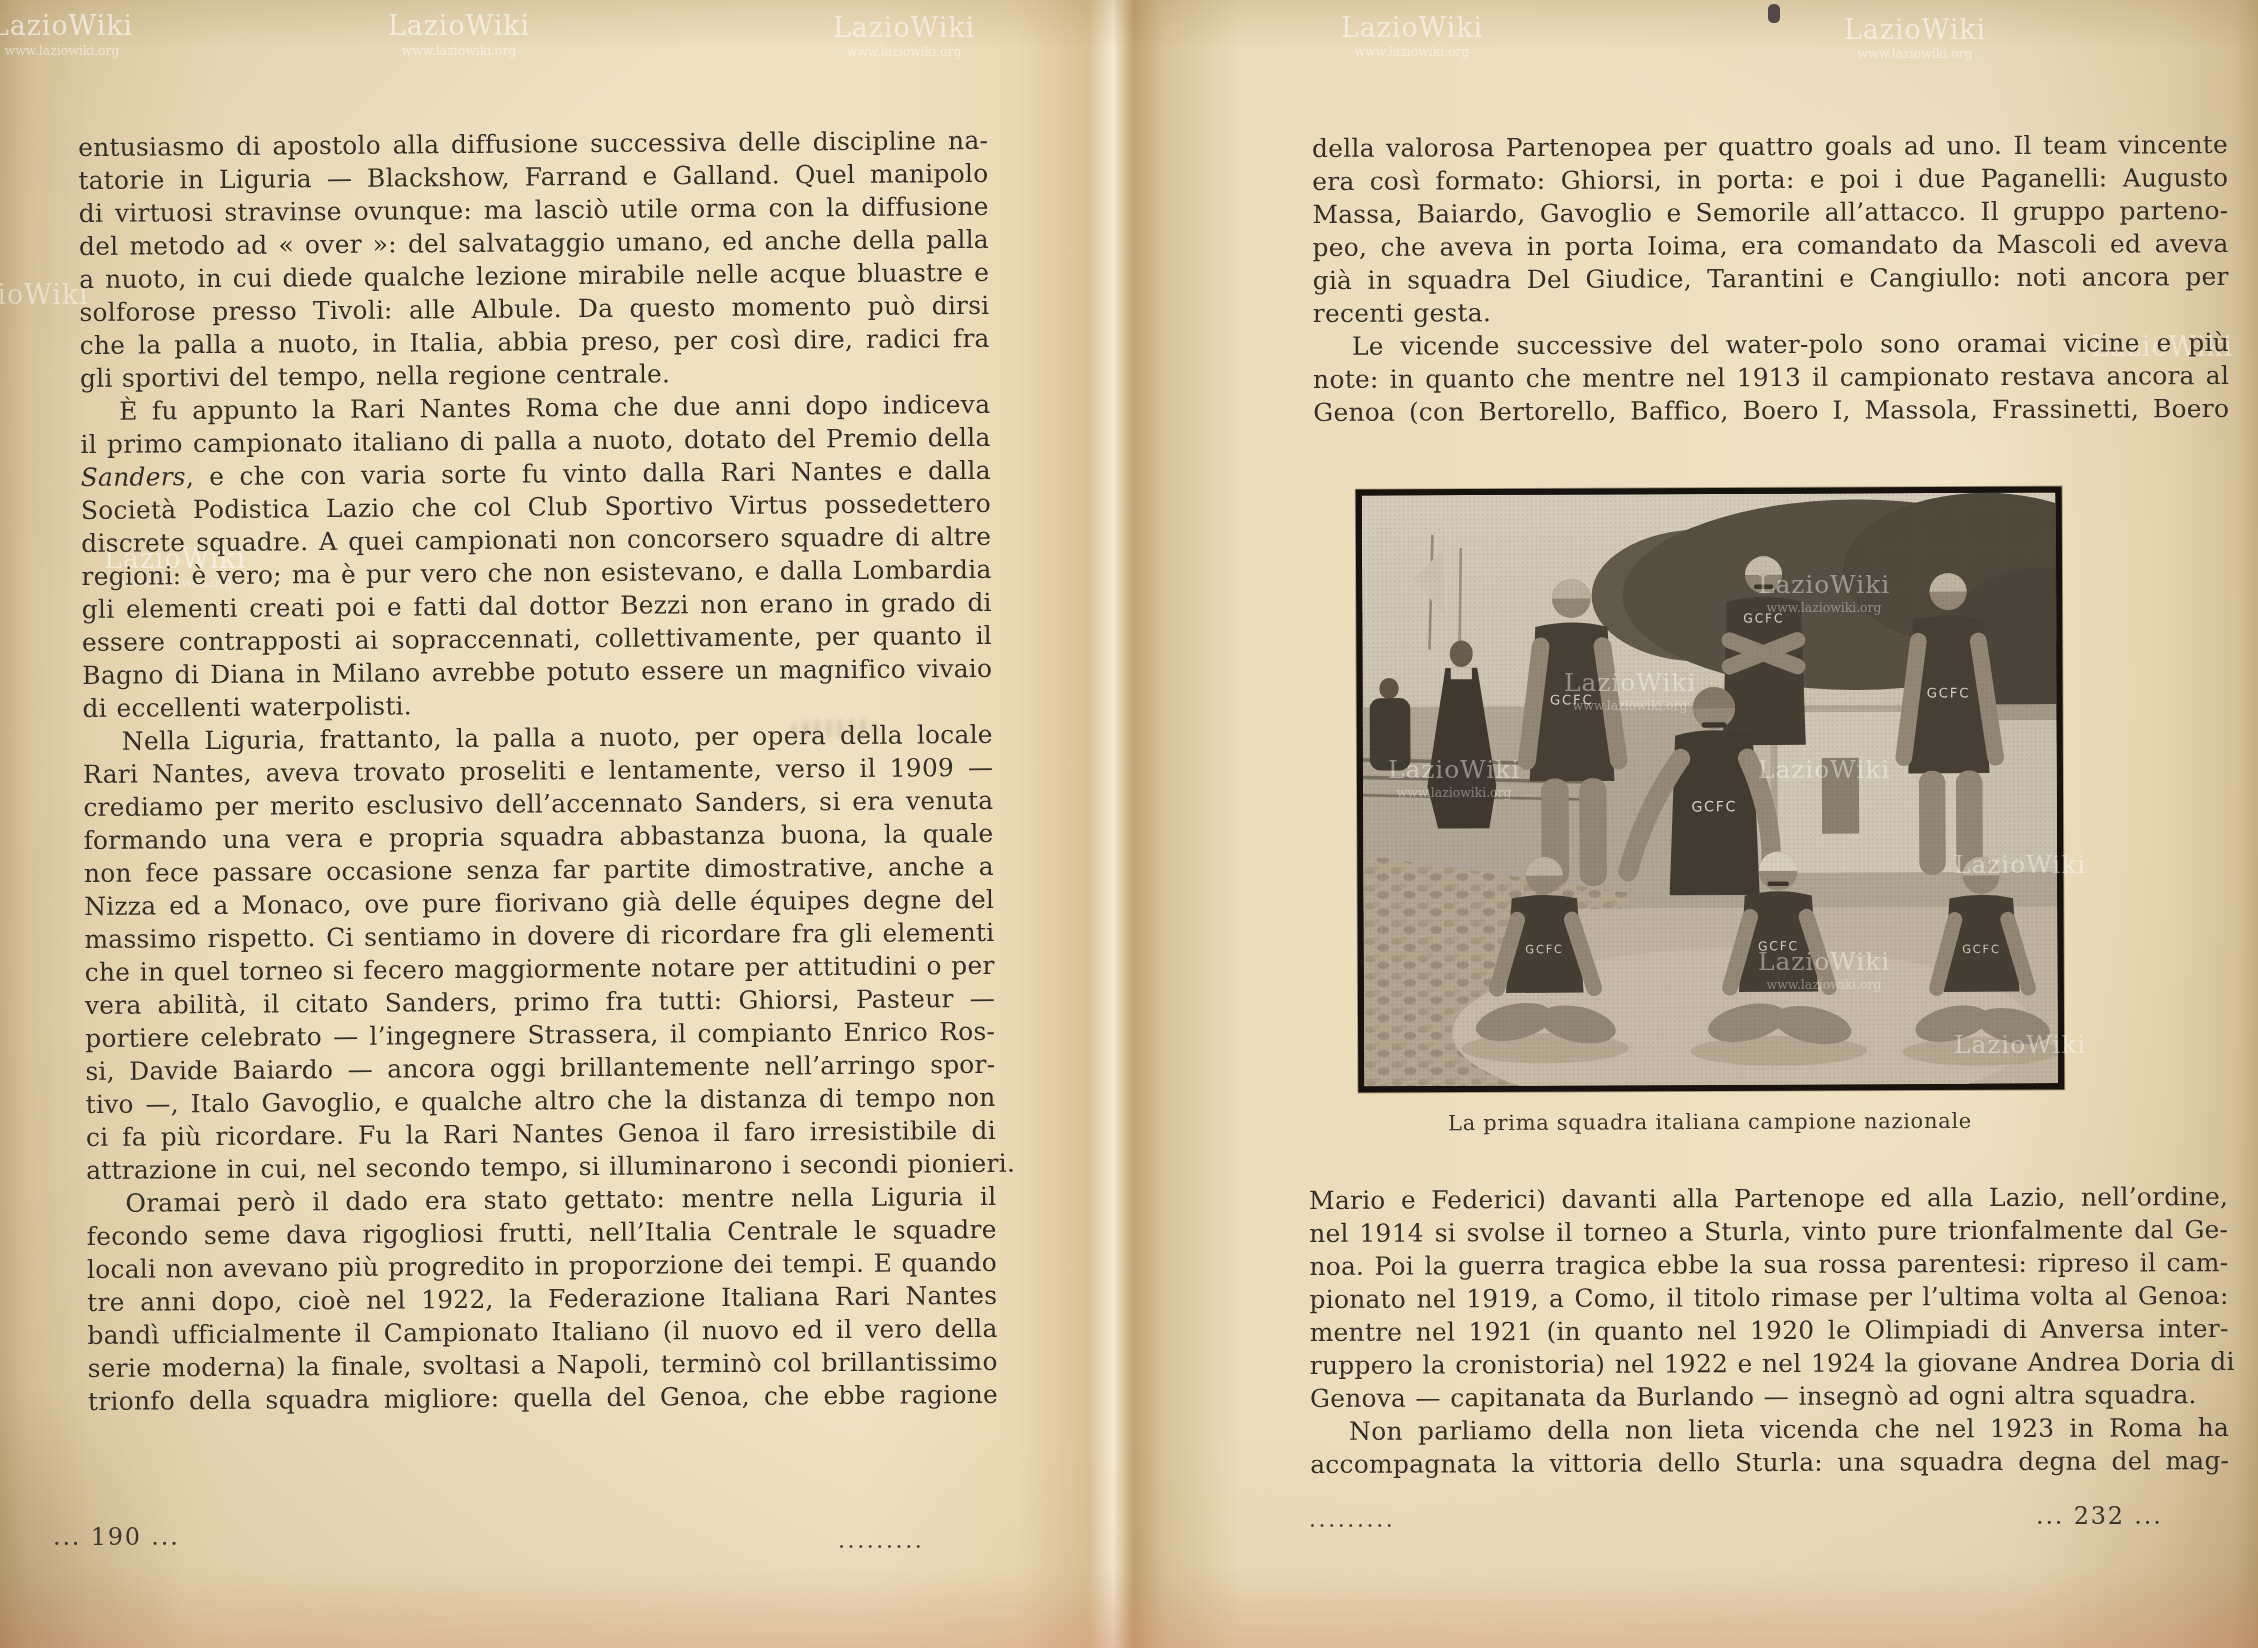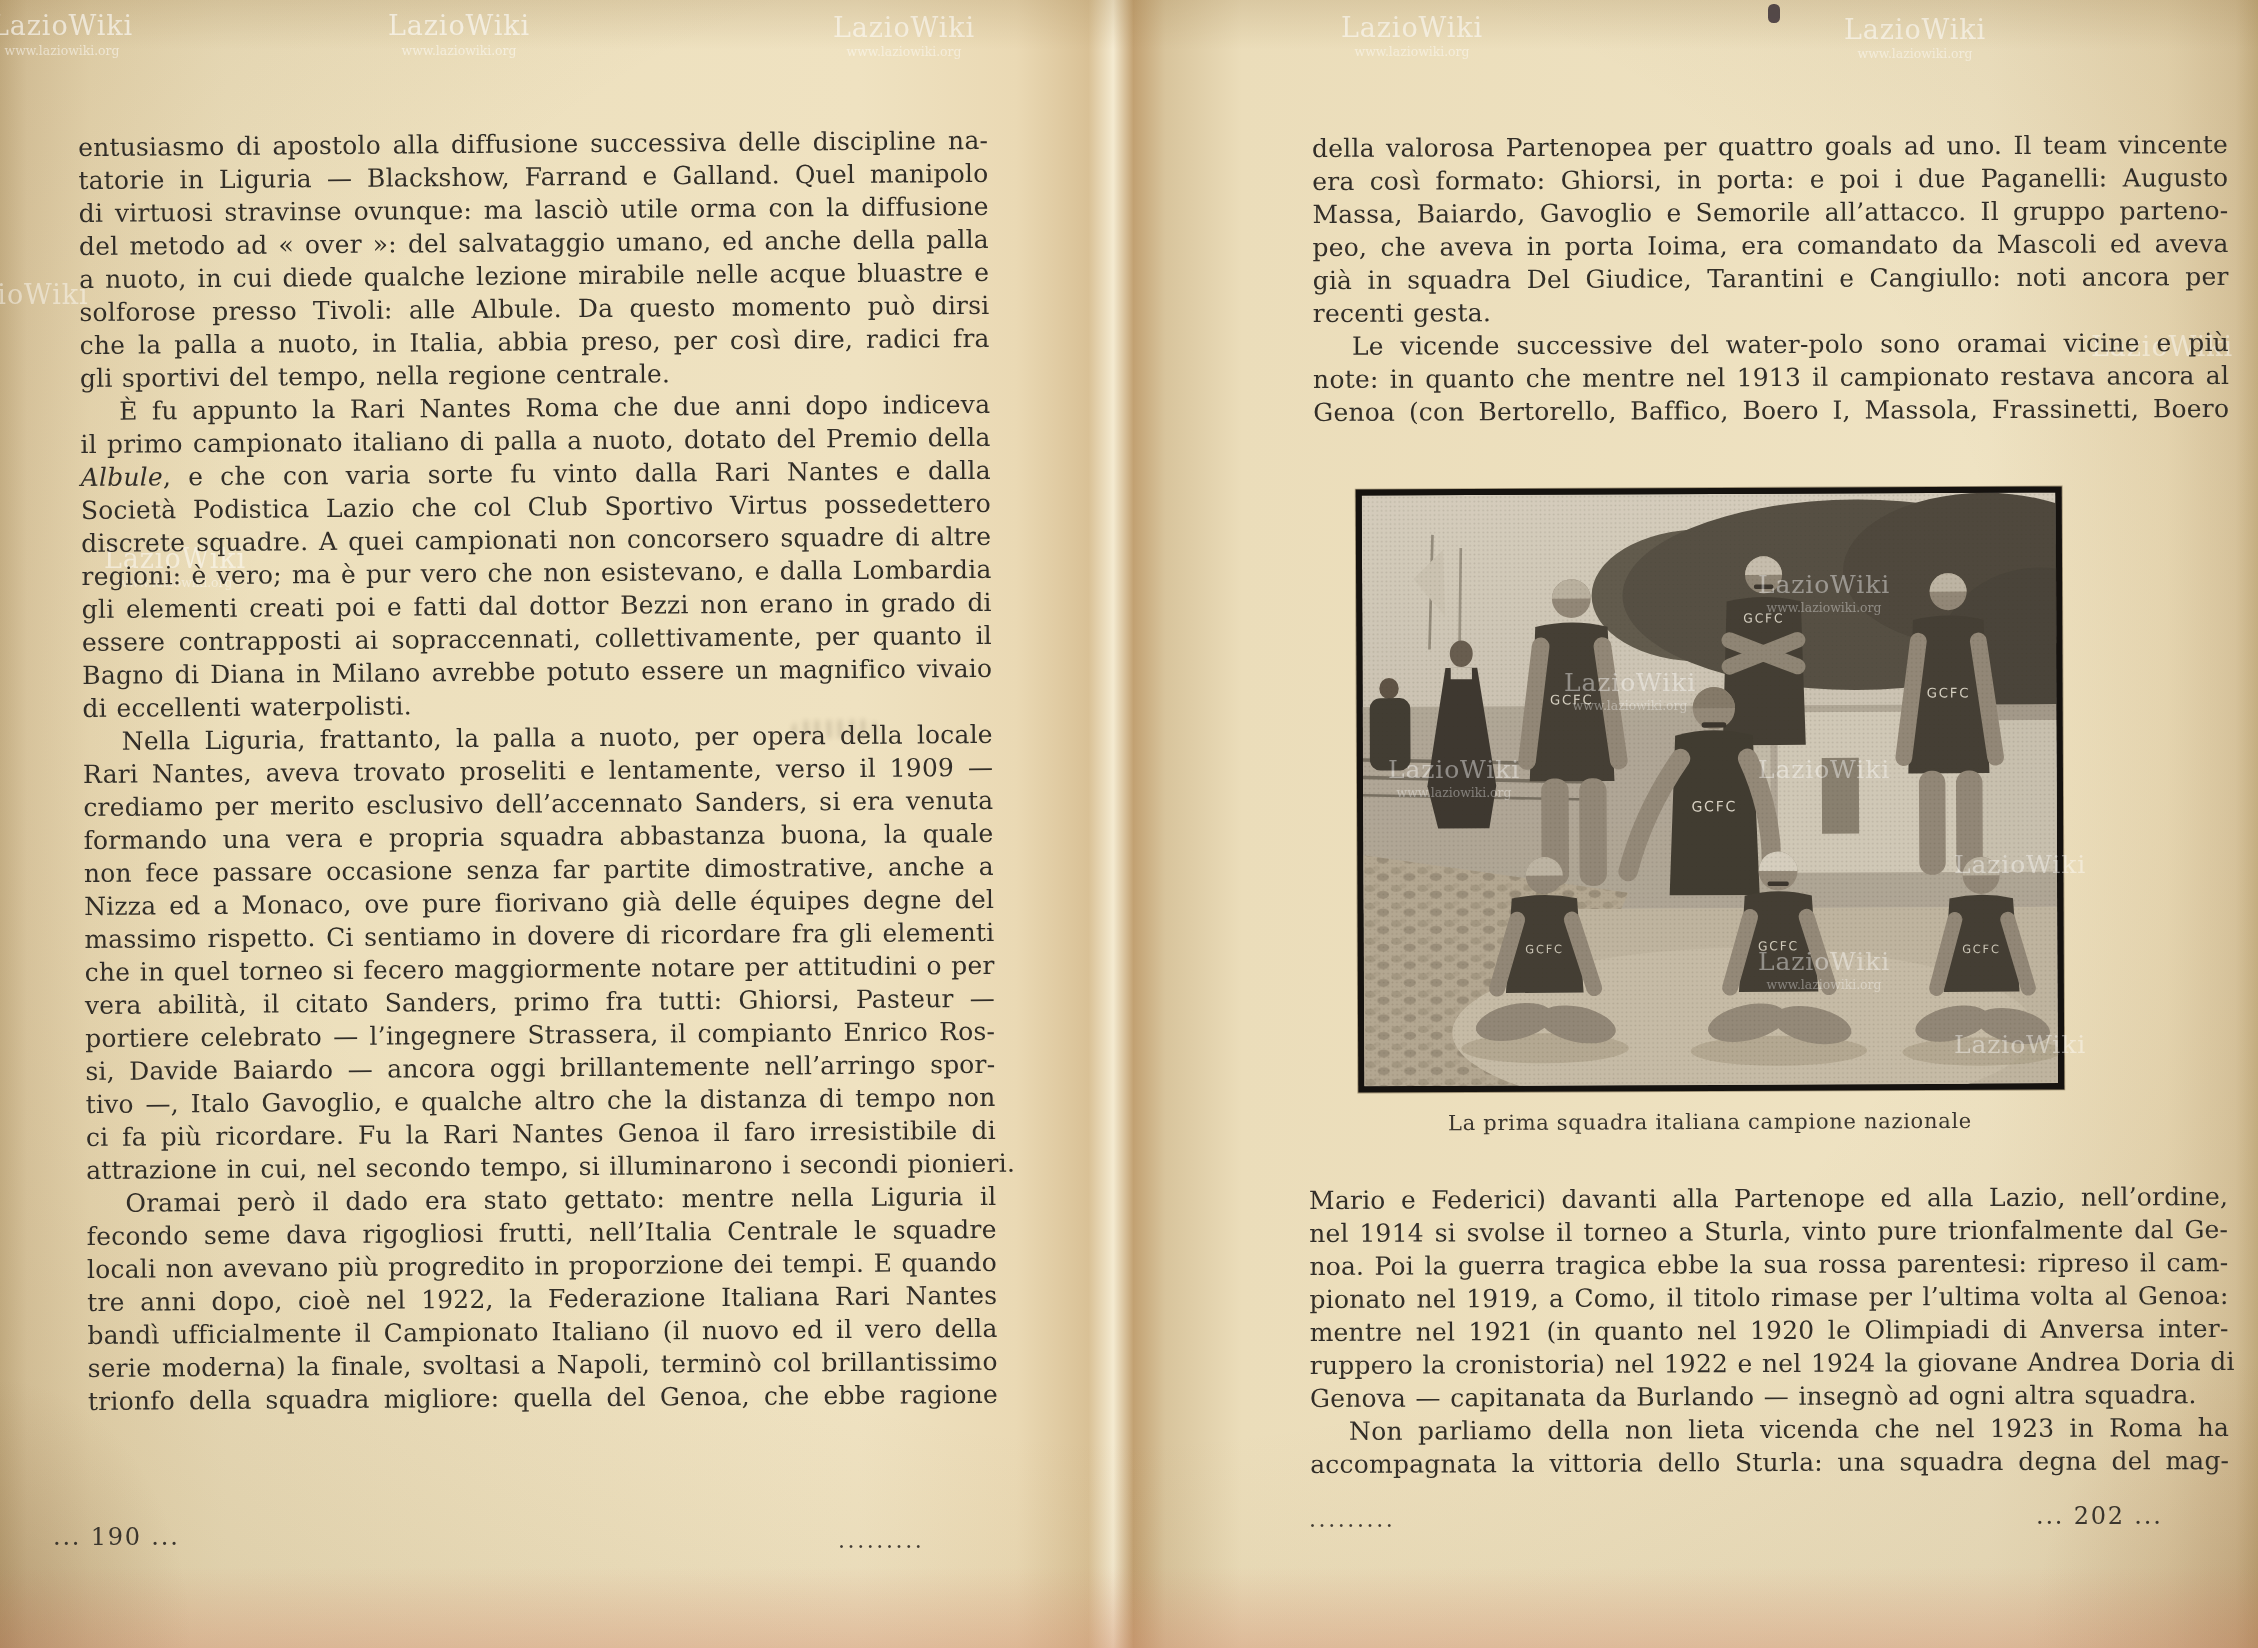--- a/index.html
+++ b/index.html
@@ -119,21 +119,21 @@
     <div class="tline">entusiasmo di apostolo alla diffusione successiva delle discipline na-</div>
     <div class="tline">tatorie in Liguria — Blackshow, Farrand e Galland. Quel manipolo</div>
     <div class="tline">di virtuosi stravinse ovunque: ma lasciò utile orma con la diffusione</div>
     <div class="tline">del metodo ad « over »: del salvataggio umano, ed anche della palla</div>
     <div class="tline">a nuoto, in cui diede qualche lezione mirabile nelle acque bluastre e</div>
     <div class="tline">solforose presso Tivoli: alle Albule. Da questo momento può dirsi</div>
     <div class="tline">che la palla a nuoto, in Italia, abbia preso, per così dire, radici fra</div>
     <div class="tline end">gli sportivi del tempo, nella regione centrale.</div>
     <div class="tline indent">È fu appunto la Rari Nantes Roma che due anni dopo indiceva</div>
     <div class="tline">il primo campionato italiano di palla a nuoto, dotato del Premio della</div>
-    <div class="tline"><span class="it">Albule</span><span>, e che con varia sorte fu vinto dalla Rari Nantes e dalla</span></div>
+    <div class="tline"><span class="it">Sanders</span><span>, e che con varia sorte fu vinto dalla Rari Nantes e dalla</span></div>
     <div class="tline">Società Podistica Lazio che col Club Sportivo Virtus possedettero</div>
     <div class="tline">discrete squadre. A quei campionati non concorsero squadre di altre</div>
     <div class="tline">regioni: è vero; ma è pur vero che non esistevano, e dalla Lombardia</div>
     <div class="tline">gli elementi creati poi e fatti dal dottor Bezzi non erano in grado di</div>
     <div class="tline">essere contrapposti ai sopraccennati, collettivamente, per quanto il</div>
     <div class="tline">Bagno di Diana in Milano avrebbe potuto essere un magnifico vivaio</div>
     <div class="tline end">di eccellenti waterpolisti.</div>
     <div class="tline indent">Nella Liguria, frattanto, la palla a nuoto, per opera della locale</div>
     <div class="tline">Rari Nantes, aveva trovato proseliti e lentamente, verso il 1909 —</div>
     <div class="tline">crediamo per merito esclusivo dell’accennato Sanders, si era venuta</div>
@@ -340,15 +340,15 @@
     <div class="tline">Mario e Federici) davanti alla Partenope ed alla Lazio, nell’ordine,</div>
     <div class="tline">nel 1914 si svolse il torneo a Sturla, vinto pure trionfalmente dal Ge-</div>
     <div class="tline">noa. Poi la guerra tragica ebbe la sua rossa parentesi: ripreso il cam-</div>
     <div class="tline">pionato nel 1919, a Como, il titolo rimase per l’ultima volta al Genoa:</div>
     <div class="tline">mentre nel 1921 (in quanto nel 1920 le Olimpiadi di Anversa inter-</div>
     <div class="tline">ruppero la cronistoria) nel 1922 e nel 1924 la giovane Andrea Doria di</div>
     <div class="tline end">Genova — capitanata da Burlando — insegnò ad ogni altra squadra.</div>
     <div class="tline indent">Non parliamo della non lieta vicenda che nel 1923 in Roma ha</div>
     <div class="tline">accompagnata la vittoria dello Sturla: una squadra degna del mag-</div>
   </div>
-<div id="pagenum-right" class="pagenum">... 202 ...</div>
+<div id="pagenum-right" class="pagenum">... 232 ...</div>
 <div id="dots-right" class="dotrow">.........</div>
 
 
 </body></html>

